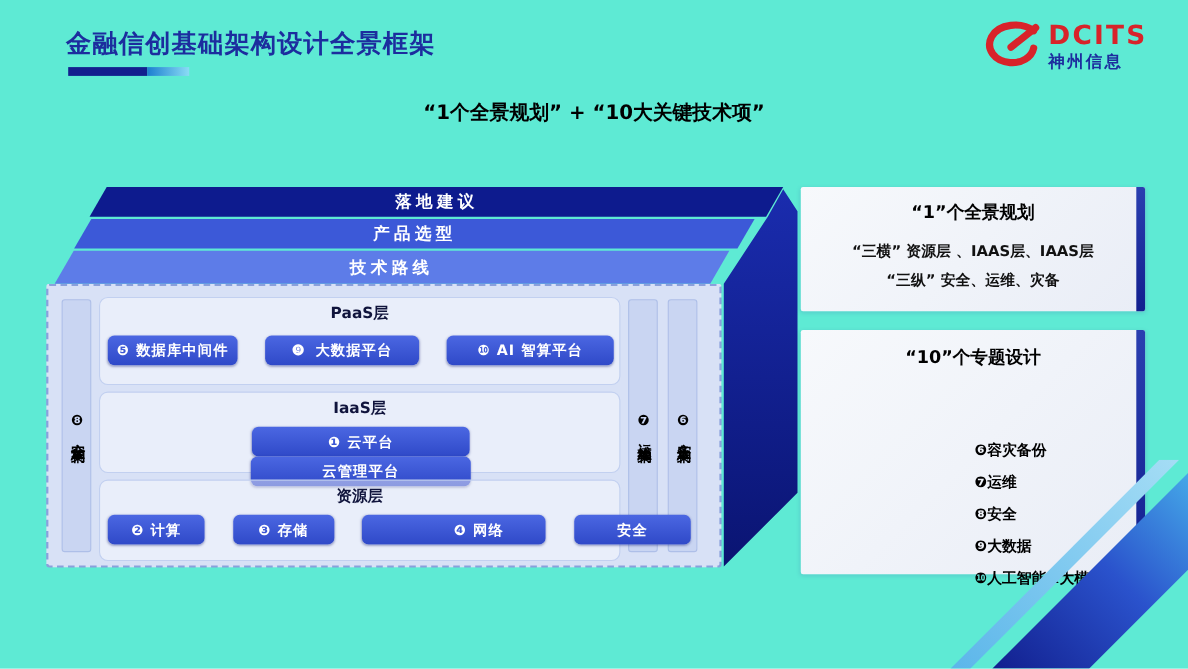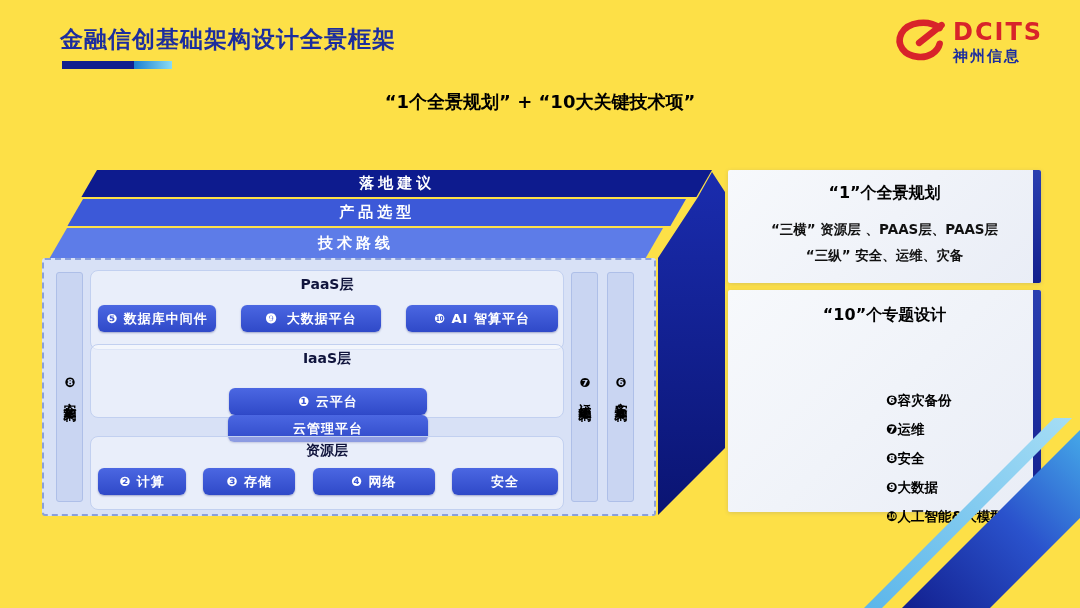--- a/index.html
+++ b/index.html
@@ -1,17 +1,17 @@
 <!DOCTYPE html>
 <html><head>
 <meta charset="utf-8">
 <style>
   html,body{margin:0;padding:0;background:#fff;}
   .slide{
-    position:relative;width:1080px;height:608px;background:#fde047;overflow:hidden;
+    position:relative;width:1080px;height:608px;background:#5eead4;overflow:hidden;
     font-family:"DejaVu Sans","Liberation Sans",sans-serif;
   }
   .abs{position:absolute;}
   
   .slide-title{font-size:23px;font-weight:800;color:#1c2d9e;letter-spacing:1px;}
   .underbar-dark{background:#121f8e;}
   .underbar-cyan{background:linear-gradient(90deg,#1c7fd0,#8adcf5);}
   .logo-brand{font-size:24px;font-weight:800;color:#d8232a;letter-spacing:2px;line-height:1;}
   .logo-company{font-size:15px;font-weight:700;color:#1c2d9e;margin-top:3px;letter-spacing:2px;}
   .subtitle{width:1080px;text-align:center;font-size:18px;font-weight:700;color:#000;}
@@ -92,48 +92,48 @@
 
   <div class="abs section" style="left:90px;top:270px;width:474px;height:80px;">
     <div class="section-title">PaaS层</div>
   </div>
   <div class="abs btn-row" style="left:98px;top:305px;width:460px;">
     <div class="dbtn" style="width:118px;">❺ 数据库中间件</div>
     <div class="dbtn" style="width:140px;font-family:Liberation Mono, monospace;">❾ 大数据平台</div>
     <div class="dbtn" style="width:152px;">❿ AI 智算平台</div>
   </div>
 
-  <div class="abs section" style="left:90px;top:344px;width:474px;height:74px;">
+  <div class="abs section" style="left:90px;top:356px;width:474px;height:74px;">
     <div class="section-title">IaaS层</div>
   </div>
   <div class="abs btn-row" style="left:98px;top:388px;width:460px;flex-direction:column;">
     <div class="dbtn" style="width:198px;">❶ 云平台</div>
     <div class="dbtn" style="width:200px;">云管理平台</div>
   </div>
 
   <div class="abs section" style="left:90px;top:436px;width:474px;height:74px;">
     <div class="section-title">资源层</div>
   </div>
-  <div class="abs btn-row" style="left:98px;top:468px;width:460px;">
+  <div class="abs btn-row" style="left:98px;top:468px;width:530px;">
     <div class="dbtn" style="width:88px;">❷ 计算</div>
     <div class="dbtn" style="width:92px;">❸ 存储</div>
-    <div class="dbtn" style="width:122px;">❹ 网络</div>
+    <div class="dbtn" style="width:122px;padding-left:45px;">❹ 网络</div>
     <div class="dbtn" style="width:106px;">安全</div>
   </div>
 
   <div class="abs info-panel" style="left:728px;top:170px;width:313px;height:113px;">
     <div class="info-accent"></div>
     <div class="info-title" style="margin-top:13px;">“1”个全景规划</div>
     <div style="margin-top:12px;">
-      <div class="info-line">“三横” 资源层 、PAAS层、PAAS层</div>
+      <div class="info-line">“三横” 资源层 、IAAS层、IAAS层</div>
       <div class="info-line">“三纵” 安全、运维、灾备</div>
     </div>
   </div>
 
-  <div class="abs info-panel" style="left:728px;top:290px;width:313px;height:222px;">
+  <div class="abs info-panel" style="left:728px;top:300px;width:313px;height:222px;">
     <div class="info-accent"></div>
     <div class="info-title" style="margin-top:15px;">“10”个专题设计</div>
     <div class="abs topic-col" style="left:158px;top:58px;margin-top:38px;">
       <div>❻容灾备份</div>
       <div>❼运维</div>
       <div>❽安全</div>
       <div>❾大数据</div>
       <div>❿人工智能&amp;大模型</div>
     </div>
   </div>

